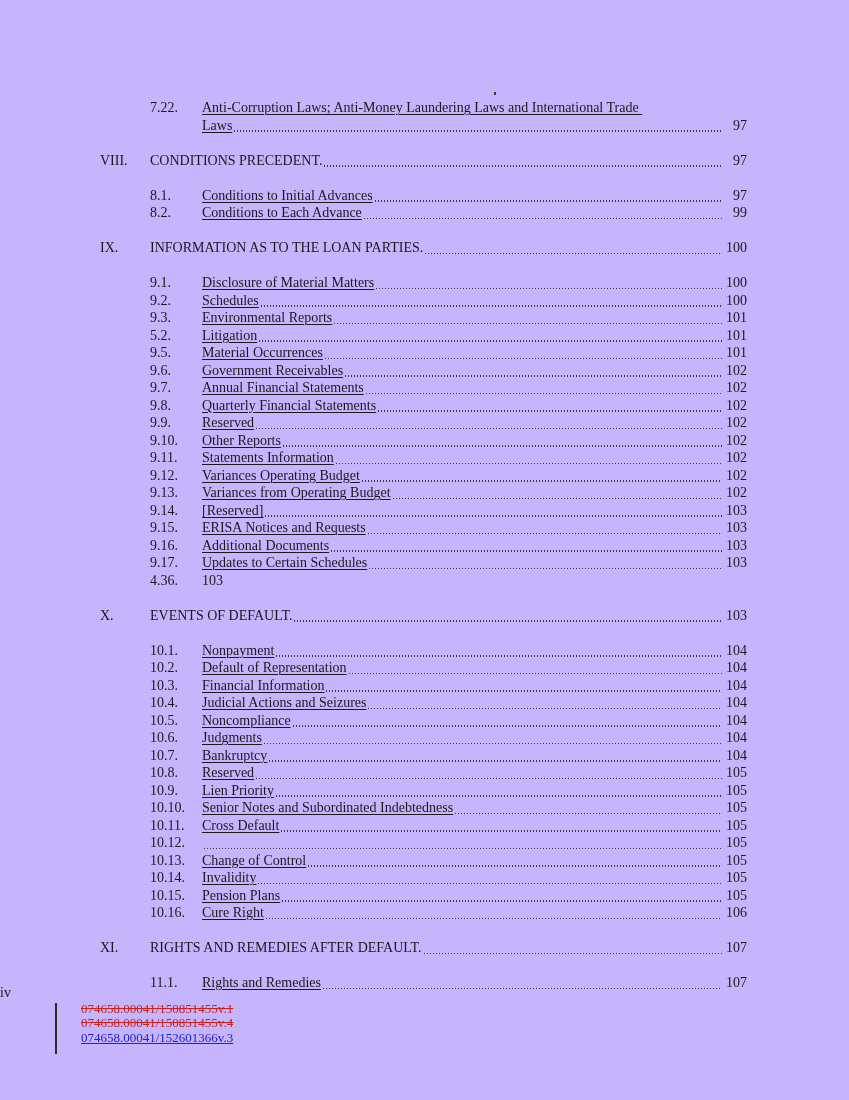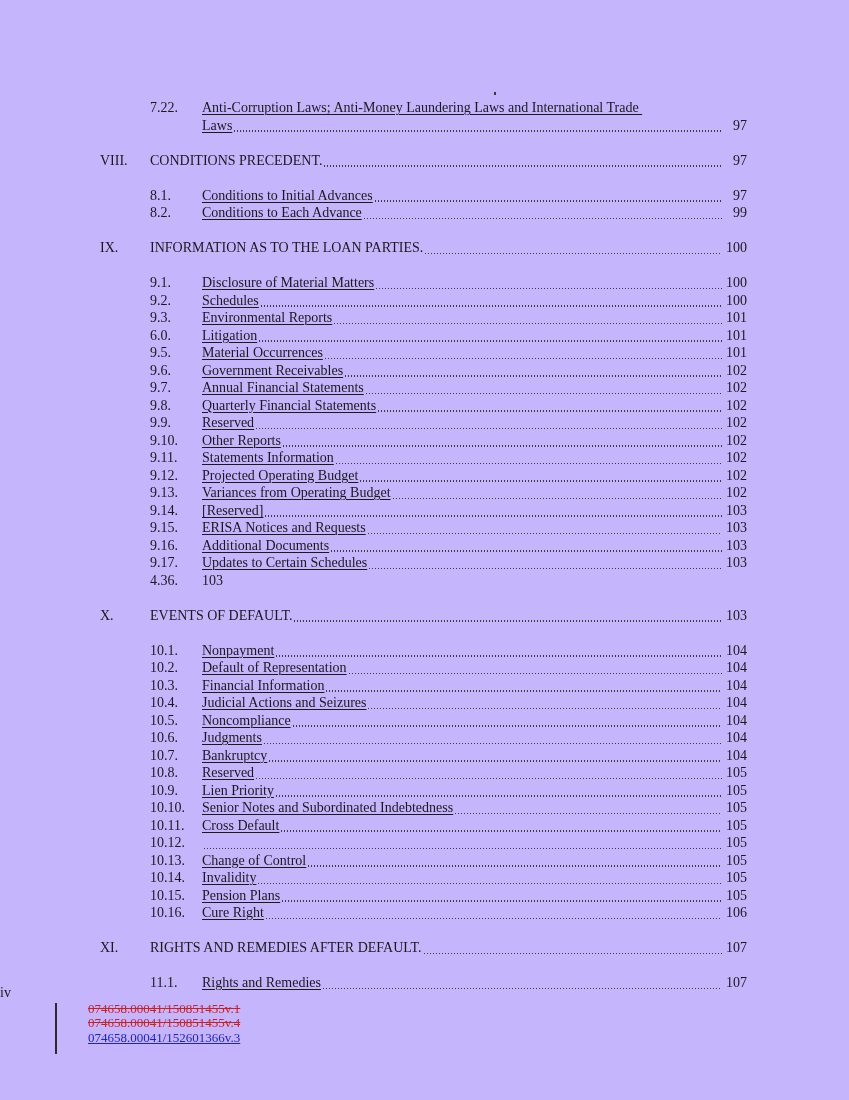--- a/index.html
+++ b/index.html
@@ -41,21 +41,21 @@
   .page-num-center {
     position: absolute;
     top: 984px;
     left: 0;
     width: 100%;
     text-align: left;
   }
   .footer {
     position: absolute;
     top: 1002px;
-    left: 88px;
+    left: 81px;
     font-size: 13px;
     line-height: 14.3px;
   }
   .strike-red { color: #cc1f1f; text-decoration: line-through; text-decoration-color: #cc1f1f; }
   .link-blue { color: #2222cc; text-decoration: underline; }
   .change-bar {
     position: absolute;
     left: 55px;
     top: 1003px;
     width: 2px;
@@ -130,21 +130,21 @@
           <span class="leader"></span>
           <span class="pg">100</span>
         </div>
         <div class="sub-row">
           <span class="num">9.3.</span>
           <span class="title u">Environmental Reports</span>
           <span class="leader"></span>
           <span class="pg">101</span>
         </div>
         <div class="sub-row">
-          <span class="num">6.0.</span>
+          <span class="num">5.2.</span>
           <span class="title u">Litigation</span>
           <span class="leader"></span>
           <span class="pg">101</span>
         </div>
         <div class="sub-row">
           <span class="num">9.5.</span>
           <span class="title u">Material Occurrences</span>
           <span class="leader"></span>
           <span class="pg">101</span>
         </div>
@@ -179,21 +179,21 @@
           <span class="pg">102</span>
         </div>
         <div class="sub-row">
           <span class="num">9.11.</span>
           <span class="title u">Statements Information</span>
           <span class="leader"></span>
           <span class="pg">102</span>
         </div>
         <div class="sub-row">
           <span class="num">9.12.</span>
-          <span class="title u">Projected Operating Budget</span>
+          <span class="title u">Variances Operating Budget</span>
           <span class="leader"></span>
           <span class="pg">102</span>
         </div>
         <div class="sub-row">
           <span class="num">9.13.</span>
           <span class="title u">Variances from Operating Budget</span>
           <span class="leader"></span>
           <span class="pg">102</span>
         </div>
         <div class="sub-row">

